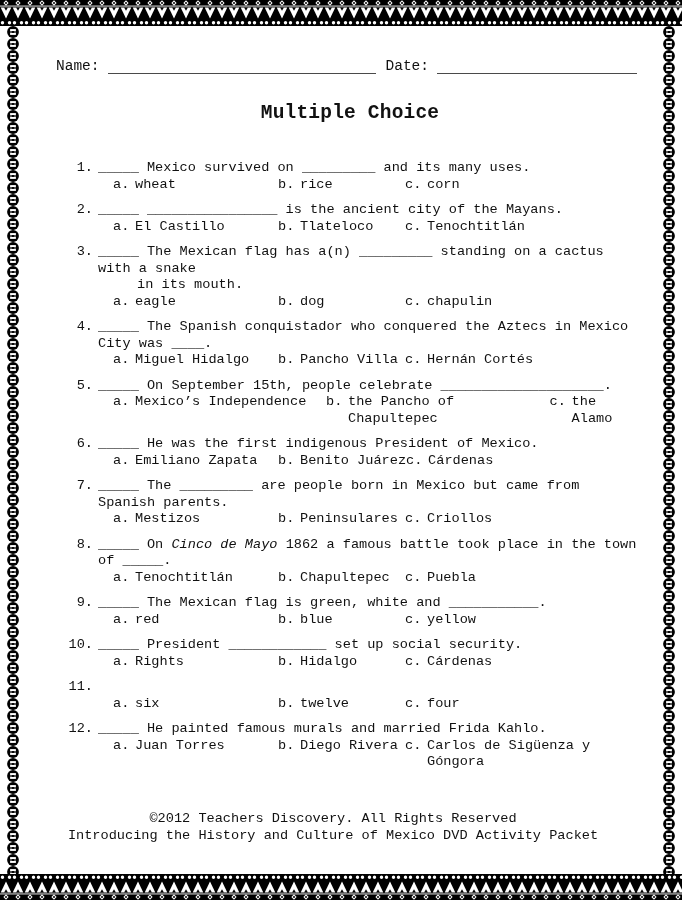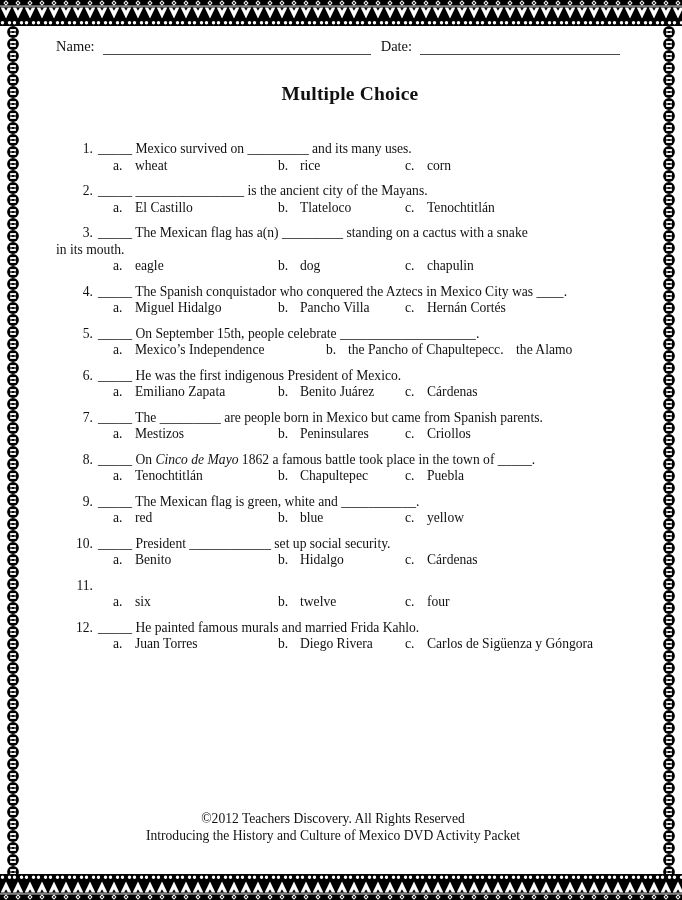--- a/index.html
+++ b/index.html
@@ -7,34 +7,34 @@
     width:682px;height:900px;position:relative;background:#ffffff;
     font-family:"Liberation Serif", serif;color:#111;overflow:hidden;
   }
   
   .b-top{position:absolute;top:0;left:0;display:block;}
   .b-bottom{position:absolute;bottom:0;left:0;display:block;transform:scaleY(-1);}
   .b-left{position:absolute;top:26px;left:0;display:block;}
   .b-right{position:absolute;top:26px;right:0;display:block;}
   
   .content{position:absolute;top:26px;left:26px;right:26px;bottom:26px;
-           padding:12px 12px 0 30px;}
+           padding:32px 12px 0 30px;font-family:Liberation Mono, monospace;}
   .name-row{display:flex;align-items:flex-end;font-size:14.5px;}
   .fill-line{border-bottom:1px solid #4a4a4a;height:15px;display:inline-block;}
   .name-line{width:268px;margin-left:8px;}
   .date-label{margin-left:10px;}
   .date-line{width:200px;margin-left:8px;}
   .title{text-align:center;font-weight:bold;font-size:19.5px;margin-top:28px;
          letter-spacing:0.2px;}
   .questions{margin-top:36px;font-size:13.6px;line-height:16.5px;}
   .q{margin-bottom:9px;}
   .q-line{display:flex;}
   .q-num{width:37px;text-align:right;flex-shrink:0;}
   .q-text{margin-left:5px;}
-  .q-text2{}
+  .q-text2{margin-left:81px;}
   .opts{display:flex;margin-left:57px;}
   .opt{display:flex;}
   .opt .letter{width:22px;flex-shrink:0;}
   .opt-a{min-width:165px;}
   .opt-b{min-width:127px;}
   .q5 .opt-a{min-width:213px;}
   .q5 .opt-b{min-width:144px;}
   .italic{font-style:italic;margin-top:45px;}
   .footer{position:absolute;bottom:30px;left:0;right:16px;text-align:center;
           font-size:13.6px;line-height:16.5px;}
@@ -278,21 +278,21 @@
     </div>
 
     <div class="q">
       <div class="q-line">
         <span class="q-num">10.</span>
         <span class="q-text">_____ President ____________ set up social security.</span>
       </div>
       <div class="opts">
         <span class="opt opt-a">
             <span class="letter">a.</span>
-            <span>Benito</span>
+            <span>Rights</span>
           </span>
         <span class="opt opt-b">
             <span class="letter">b.</span>
             <span>Hidalgo</span>
           </span>
         <span class="opt opt-c">
             <span class="letter">c.</span>
             <span>Cárdenas</span>
           </span>
       </div>

